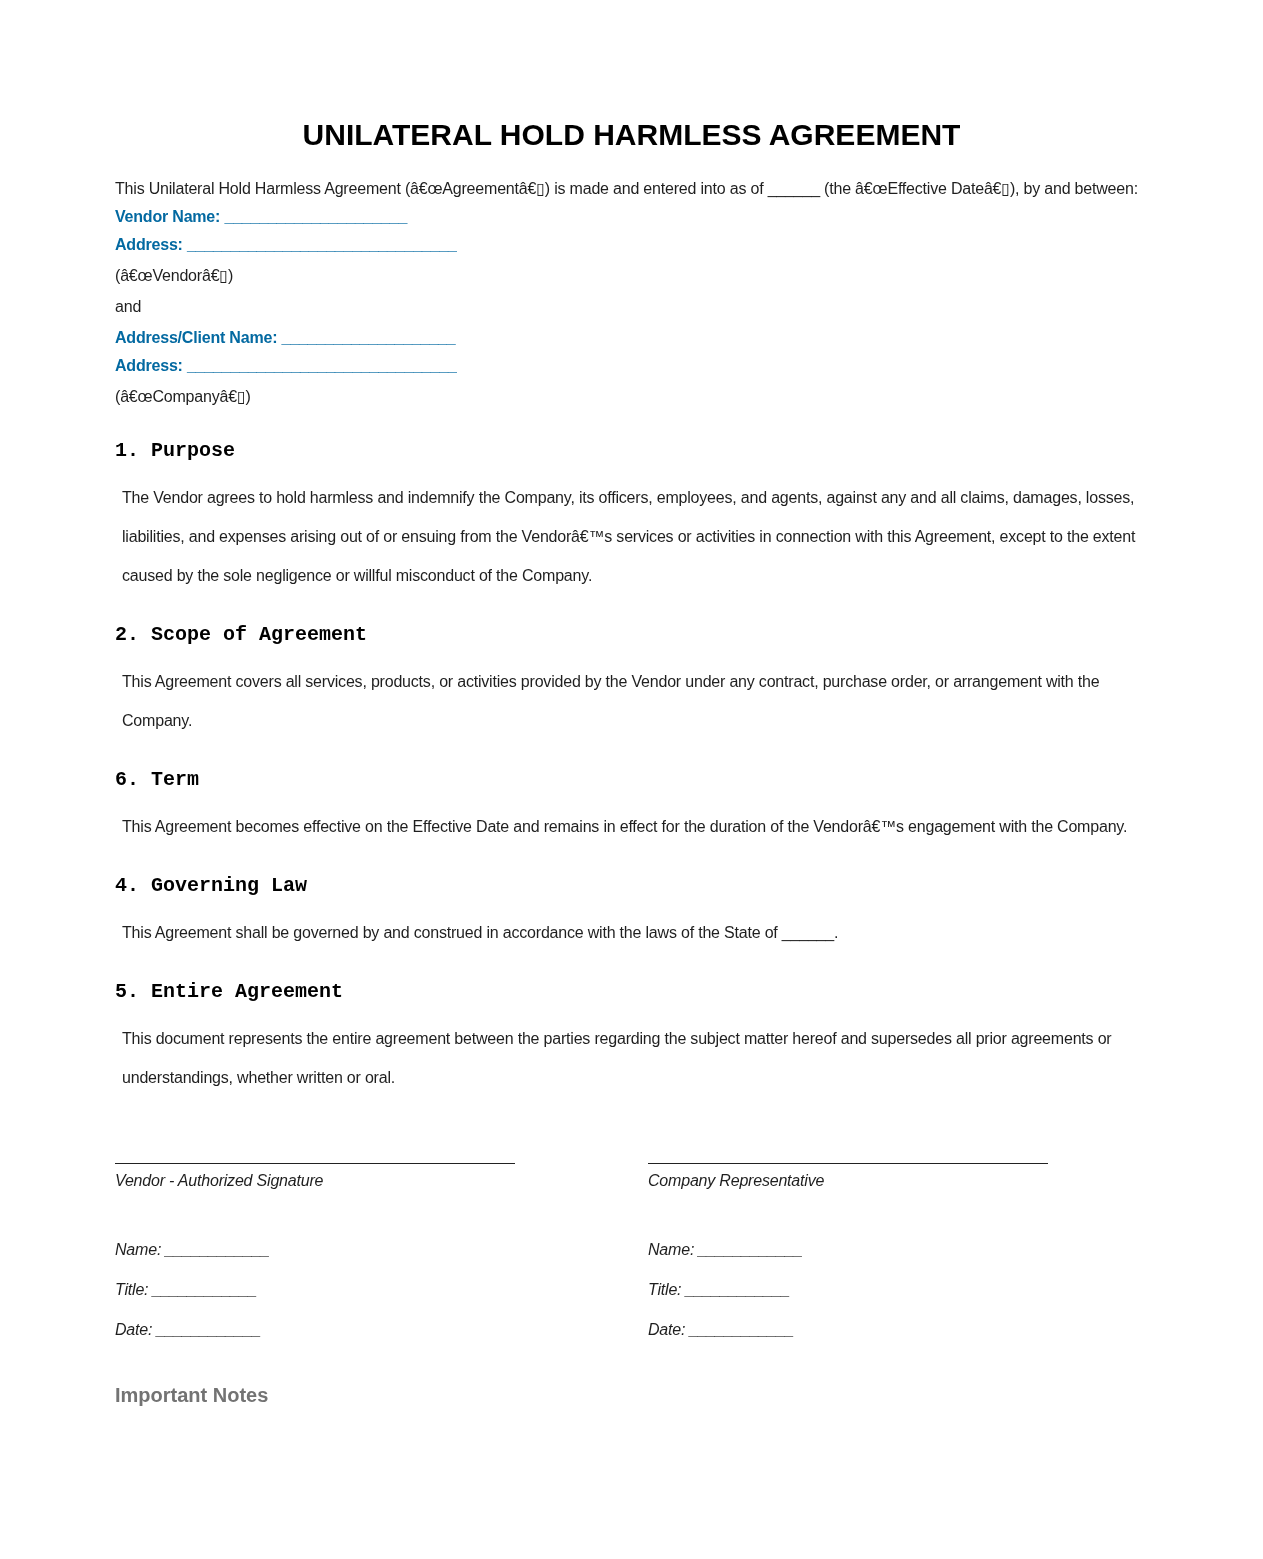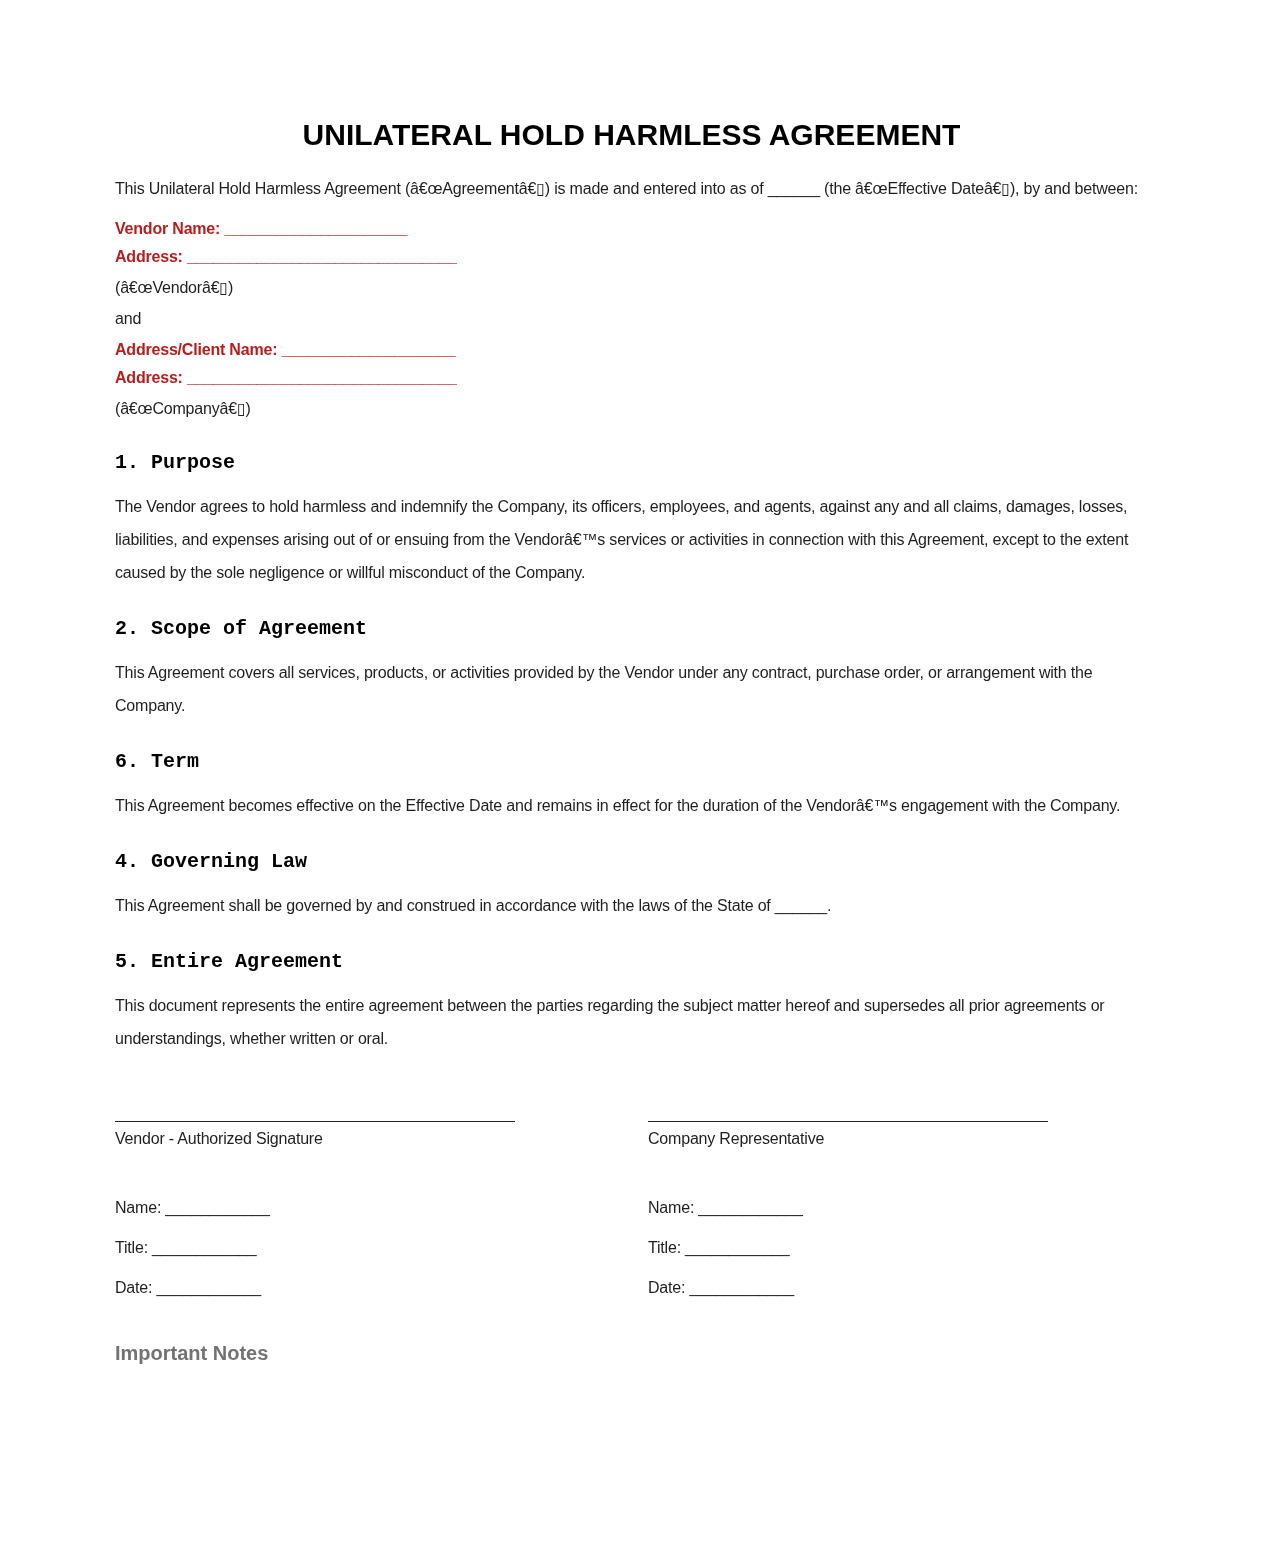--- a/index.html
+++ b/index.html
@@ -21,53 +21,54 @@
   .doc-title {
     font-size: 30px;
     line-height: 36px;
     font-weight: 700;
     color: #000000;
     text-align: center;
     margin: 0 0 22px 0;
     letter-spacing: 0;
   }
   .intro {
-    margin: 0 0 12px 0;
+    margin: 0 0 0 0;
     line-height: 28px;
   }
   .field {
     margin: 0;
     line-height: 28px;
     font-weight: 700;
-    color: #b91c1c;
+    color: #0369a1;
   }
   .plain-para {
     margin: 3px 0;
     line-height: 28px;
   }
   .section-heading {
     font-size: 20px;
     line-height: 26px;
     font-weight: 700;
     color: #000000;
     margin: 27px 0 14px 0;
     letter-spacing: 0;
     font-family: Liberation Mono, monospace;
   }
   .section-body {
-    margin: 0;
-    line-height: 33px;
+    margin: 7px;
+    line-height: 39px;
   }
   .sig-row {
     display: flex;
     gap: 133px;
     margin-top: 66px;
   }
   .sig-col {
     width: 400px;
+    font-style: italic;
   }
   .sig-line {
     height: 0;
     border-top: 1.5px solid #222222;
     margin: 0 0 6px 0;
   }
   .sig-role {
     margin: 0 0 44px 0;
     line-height: 22px;
   }

